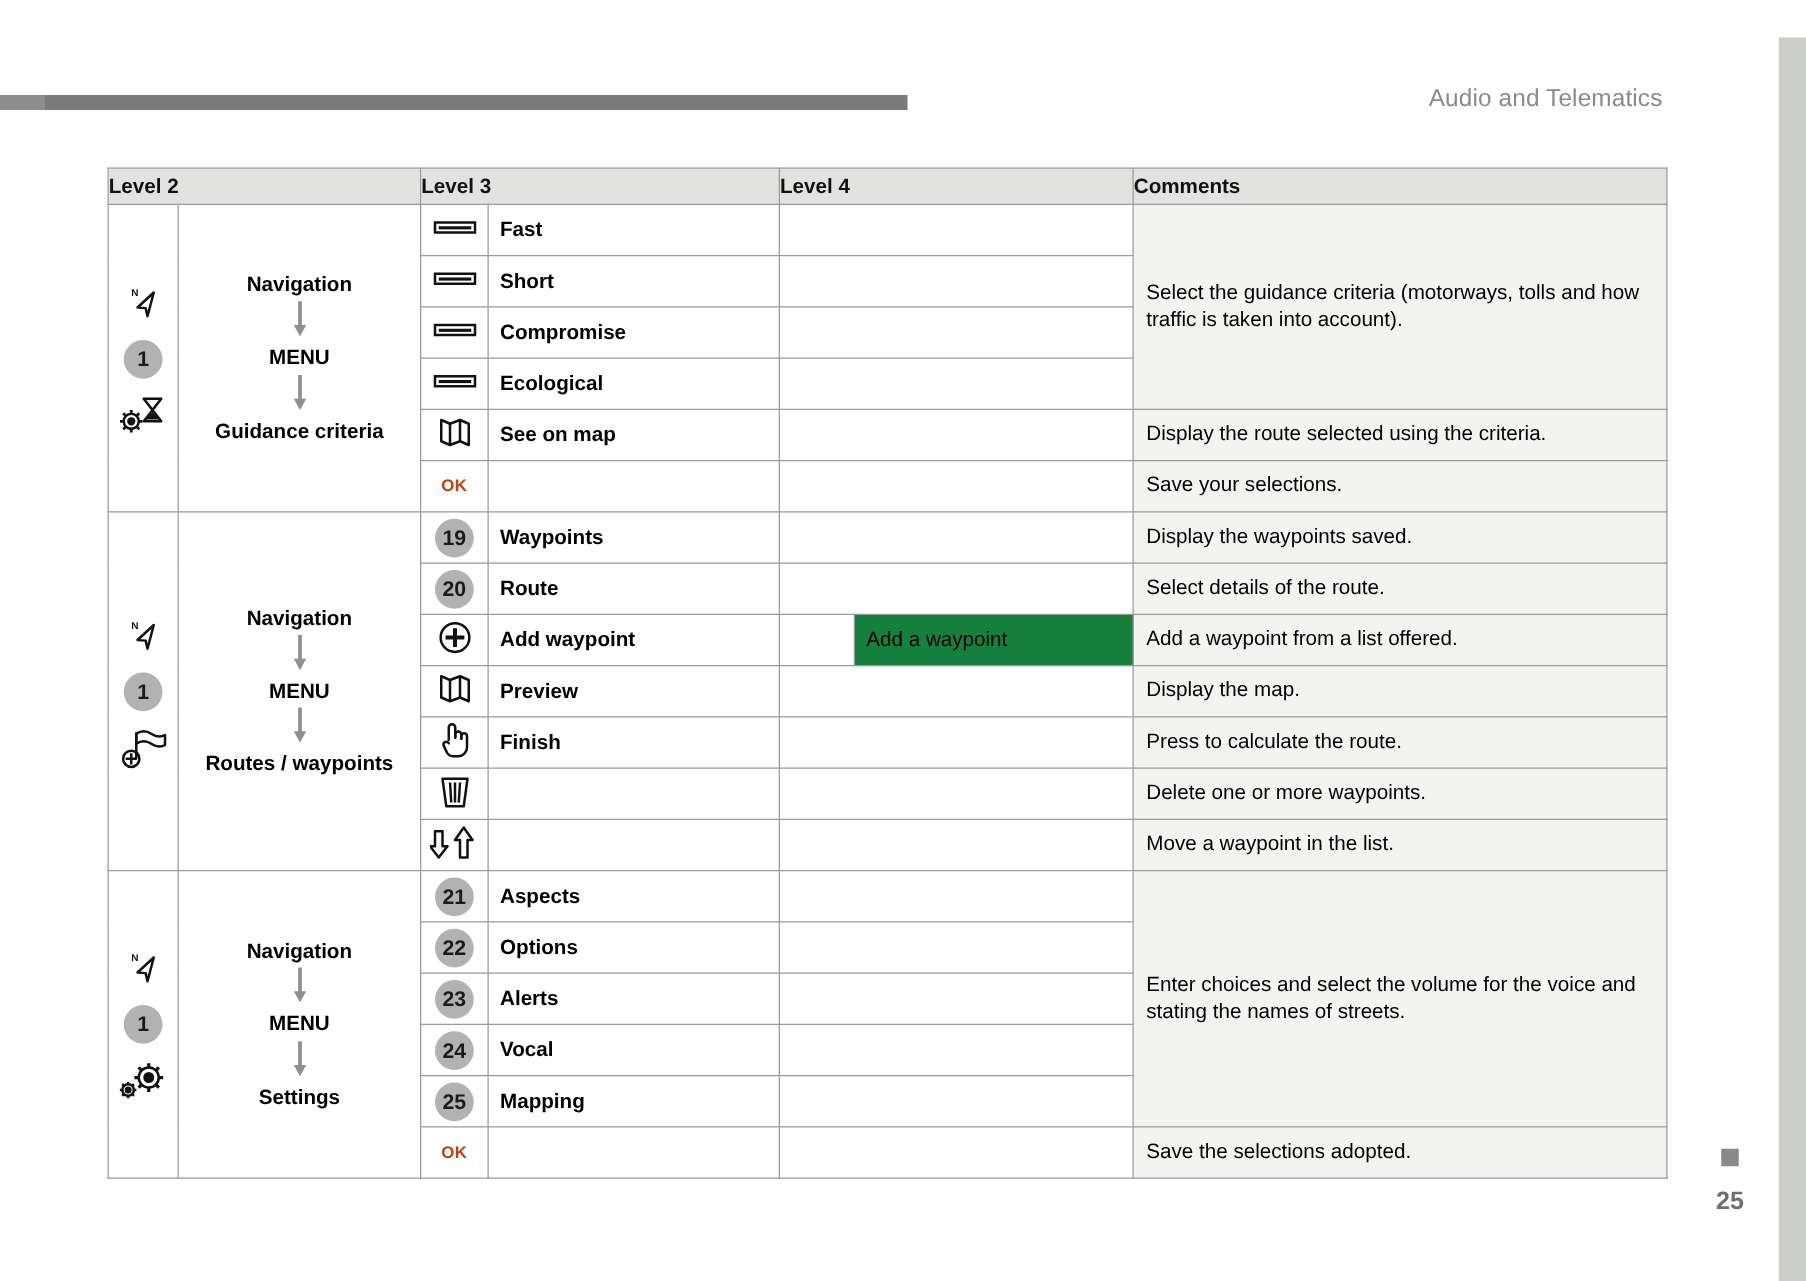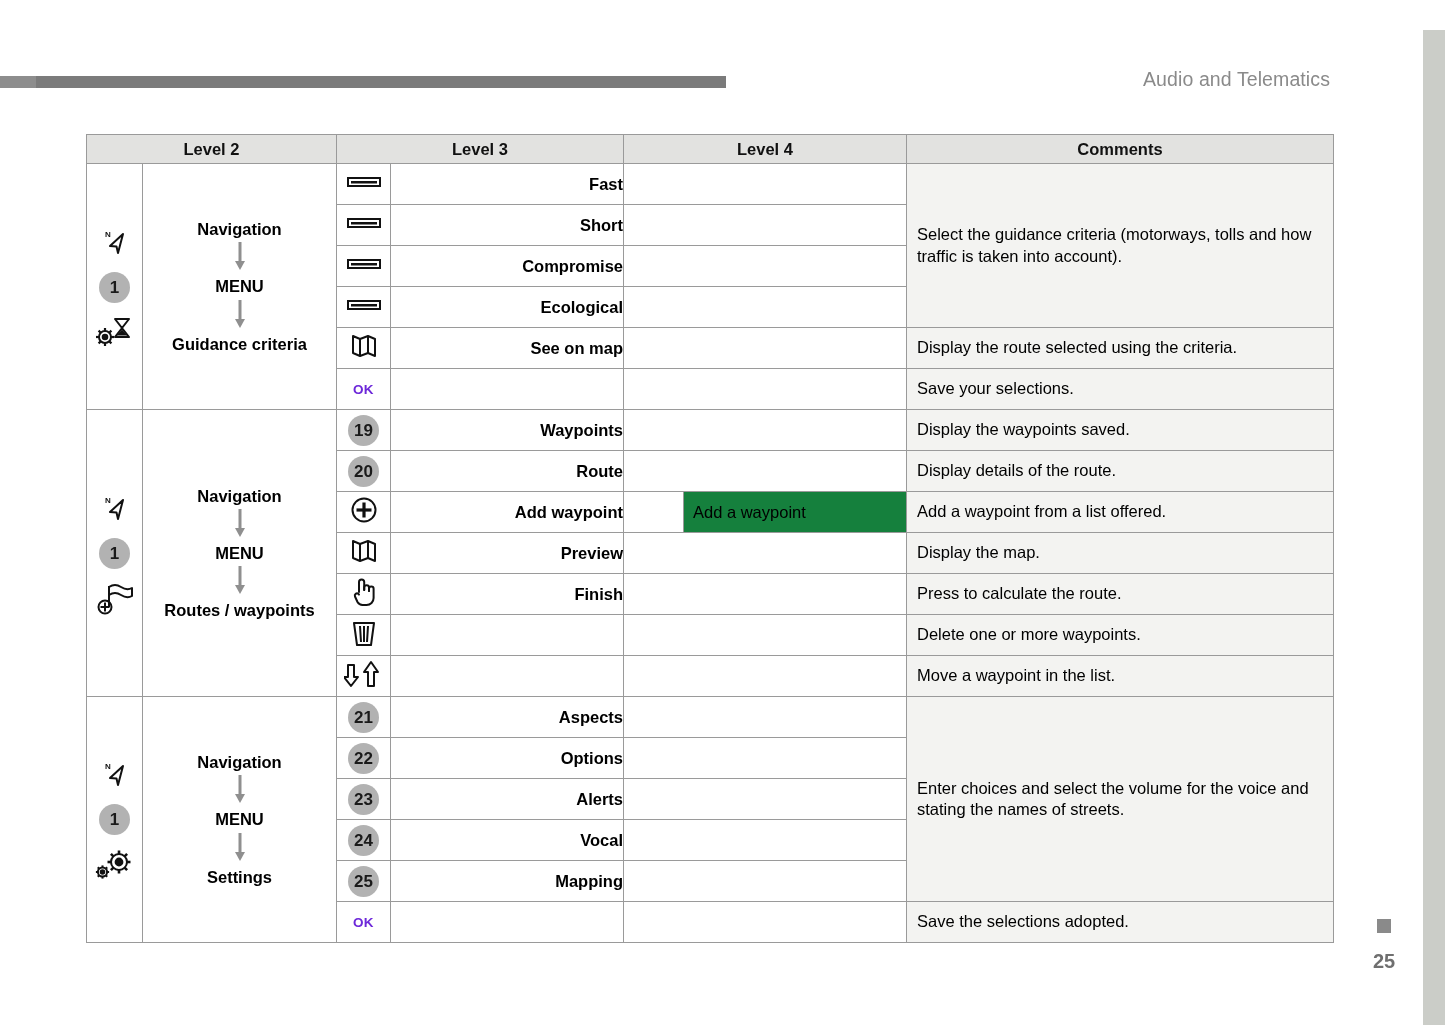--- a/index.html
+++ b/index.html
@@ -68,21 +68,21 @@
     padding: 0;
     vertical-align: middle;
     background: #ffffff;
   }
   .tbl th {
     background: #e2e2e0;
     font-size: 16.5px;
     font-weight: bold;
     color: #111;
     height: 29px;
-    text-align: center;
+    text-align: left;
   }
 
   .c-icon1  { width: 56px; }
   .c-lvl2   { width: 194px; }
   .c-icon3  { width: 54px; }
   .c-lvl3   { width: 233px; }
   .c-lvl4a  { width: 60px; }
   .c-lvl4b  { width: 223px; }
   .c-com    { width: 427px; }
 
@@ -101,21 +101,20 @@
   td.iconcell {
     text-align: center;
     vertical-align: middle;
     height: 41px;
   }
   td.lvl3 {
     font-size: 16.5px;
     font-weight: bold;
     color: #000;
     padding-left: 9px;
-    text-align: right;
   }
   td.lvl4 {
     font-size: 16.5px;
     color: #000;
     padding-left: 9px;
     background: #15803d;
   }
   td.blank { background:#ffffff; }
   td.comment {
     font-size: 16.5px;
@@ -138,21 +137,21 @@
     display:inline-block;
     width:31px; height:31px;
     border-radius:50%;
     background:#b2b2b2;
     color:#1a1a1a;
     font-size:17px; font-weight:bold;
     line-height:31px;
     text-align:center;
   }
   .ok-label {
-    font-size:13.5px; font-weight:bold; color:#6d28d9; letter-spacing:.3px;
+    font-size:13.5px; font-weight:bold; color:#c2410c; letter-spacing:.3px;
   }
   .stack-icons { display:flex; flex-direction:column; align-items:center; gap:12px; }
 </style>
 </head>
 <body>
 
 <div id="page">
 
   <div class="hdr-bar"></div>
   <div class="hdr-bar-cap"></div>
@@ -361,21 +360,21 @@
       <td class="blank" colspan="2"></td>
       <td class="comment">Display the waypoints saved.</td>
     </tr>
 
     <tr>
       <td class="iconcell">
         <span class="num-badge">20</span>
       </td>
       <td class="lvl3">Route</td>
       <td class="blank" colspan="2"></td>
-      <td class="comment">Display details of the route.</td>
+      <td class="comment">Select details of the route.</td>
     </tr>
 
     <tr>
       <td class="iconcell">
         <span class="ico">
           <svg width="30" height="30" viewBox="0 0 30 30">
             <circle cx="15" cy="15" r="11.5" fill="none" stroke="#111" stroke-width="2"></circle>
             <line x1="15" y1="7.5" x2="15" y2="22.5" stroke="#111" stroke-width="3.2"></line>
             <line x1="7.5" y1="15" x2="22.5" y2="15" stroke="#111" stroke-width="3.2"></line>
           </svg>

